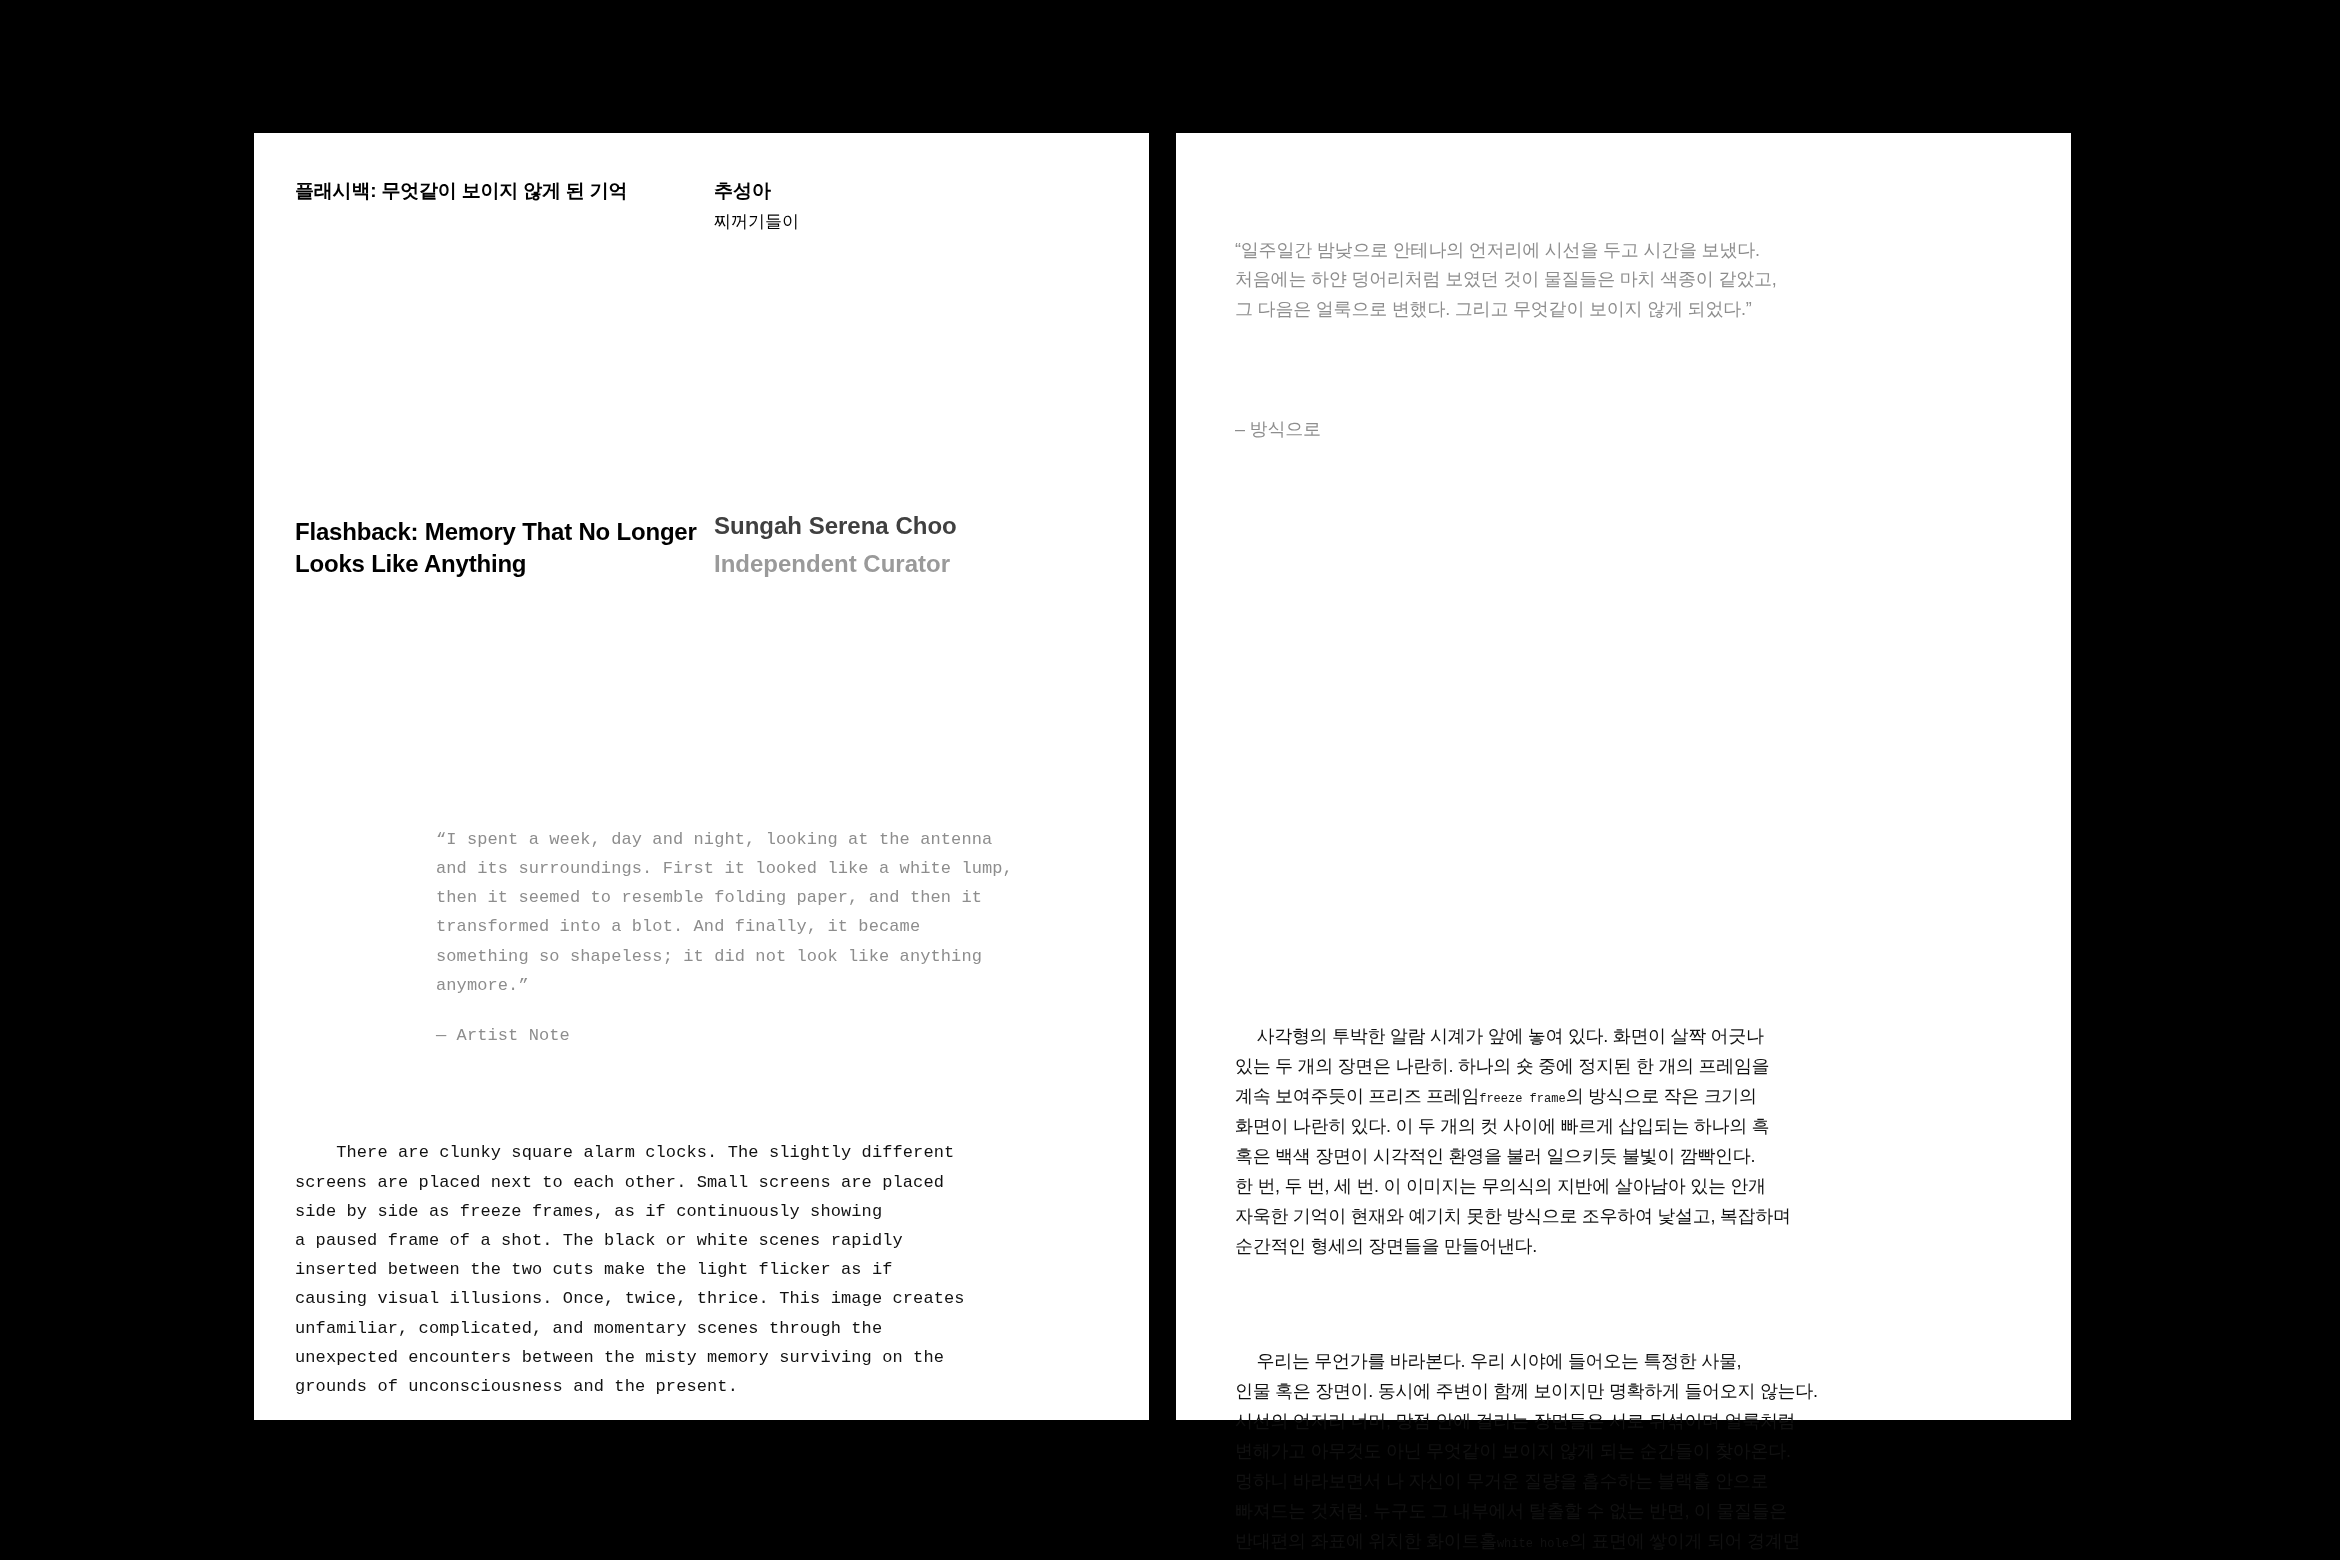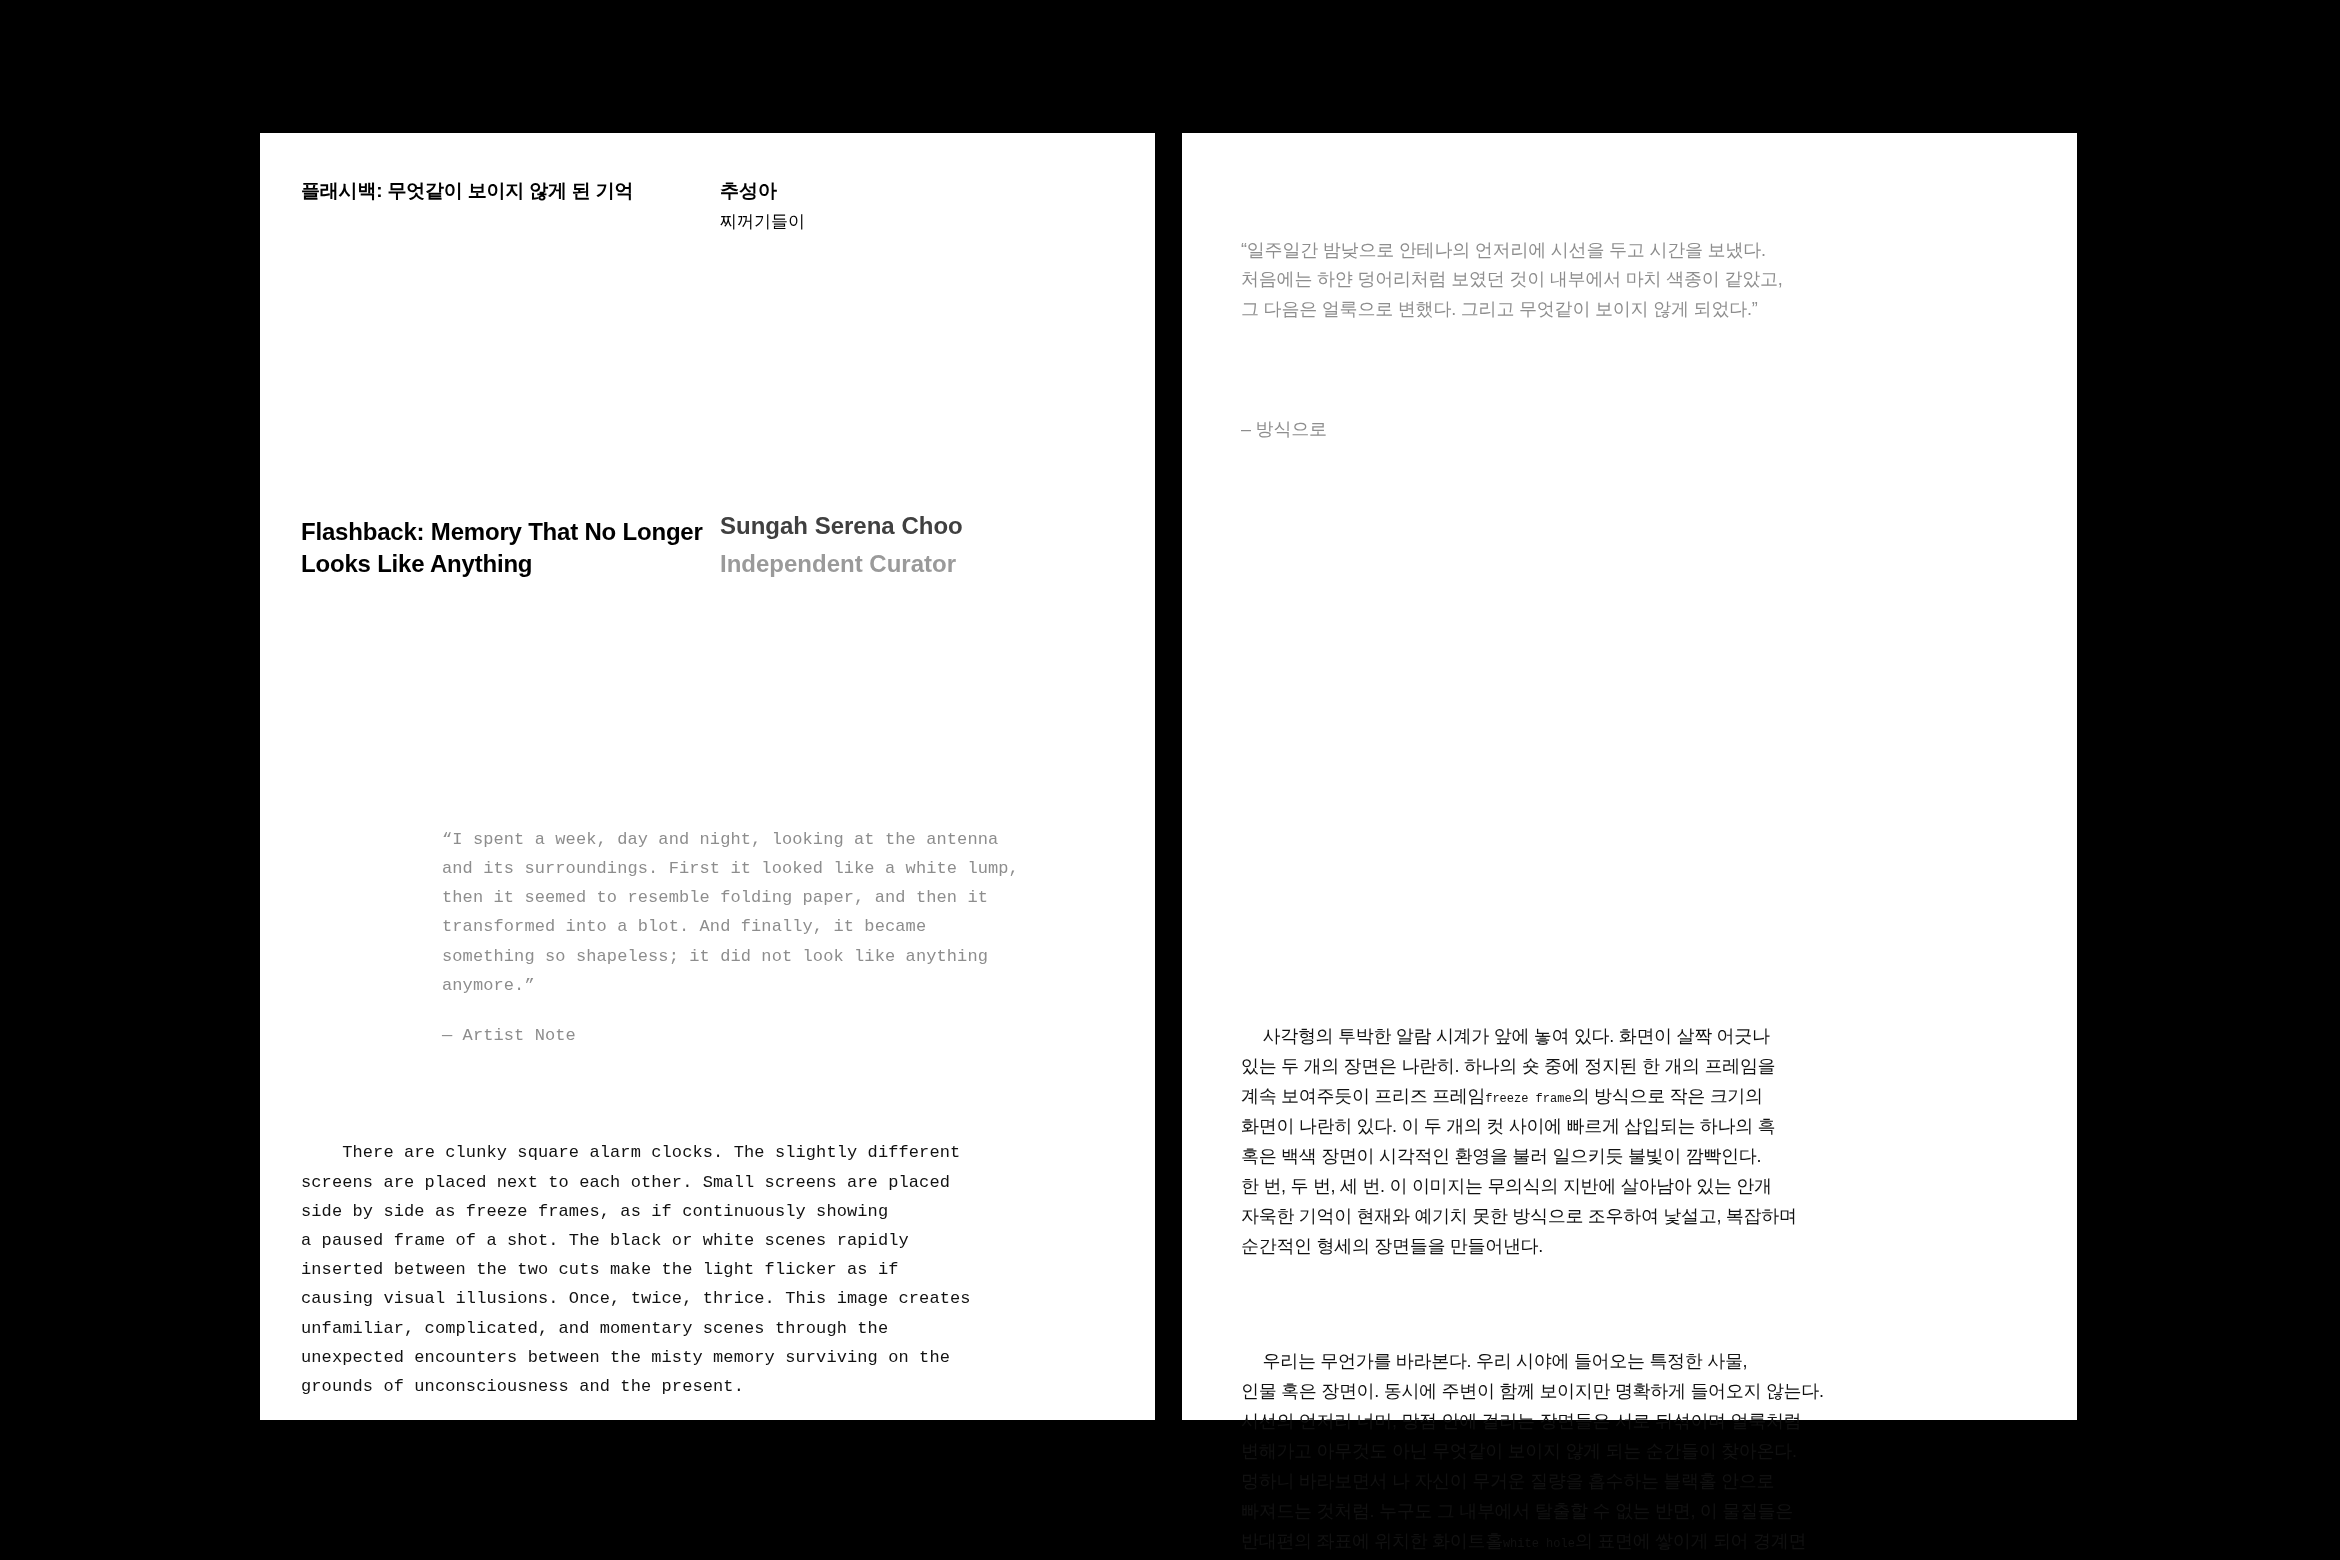--- a/index.html
+++ b/index.html
@@ -8,21 +8,21 @@
     background: #000000;
     width: 2341px;
     height: 1560px;
     overflow: hidden;
   }
   body {
     font-family: "Liberation Sans", sans-serif;
   }
   .spread {
     position: absolute;
-    left: 260px;
+    left: 254px;
     top: 133px;
     width: 1818px;
     height: 1287px;
     display: flex;
     background: #000000;
   }
   .page {
     background: #ffffff;
     position: relative;
     box-sizing: border-box;
@@ -211,21 +211,21 @@
 grounds of unconsciousness and the present.</div>
 
   </div>
 
   <div class="gutter"></div>
 
   <div class="page page-right">
 
     <div class="quote-kr">
       <div>“일주일간 밤낮으로 안테나의 언저리에 시선을 두고 시간을 보냈다.
-처음에는 하얀 덩어리처럼 보였던 것이 내부에서 마치 색종이 같았고,
+처음에는 하얀 덩어리처럼 보였던 것이 물질들은 마치 색종이 같았고,
 그 다음은 얼룩으로 변했다. 그리고 무엇같이 보이지 않게 되었다.”</div>
       <div class="quote-kr-attr">– 방식으로</div>
     </div>
 
     <div class="body-kr">
       <p><span>사각형의 투박한 알람 시계가 앞에 놓여 있다. 화면이 살짝 어긋나
 있는 두 개의 장면은 나란히. 하나의 숏 중에 정지된 한 개의 프레임을
 계속 보여주듯이 프리즈 프레임</span><span class="gloss">freeze frame</span><span>의 방식으로 작은 크기의
 화면이 나란히 있다. 이 두 개의 컷 사이에 빠르게 삽입되는 하나의 흑
 혹은 백색 장면이 시각적인 환영을 불러 일으키듯 불빛이 깜빡인다.

